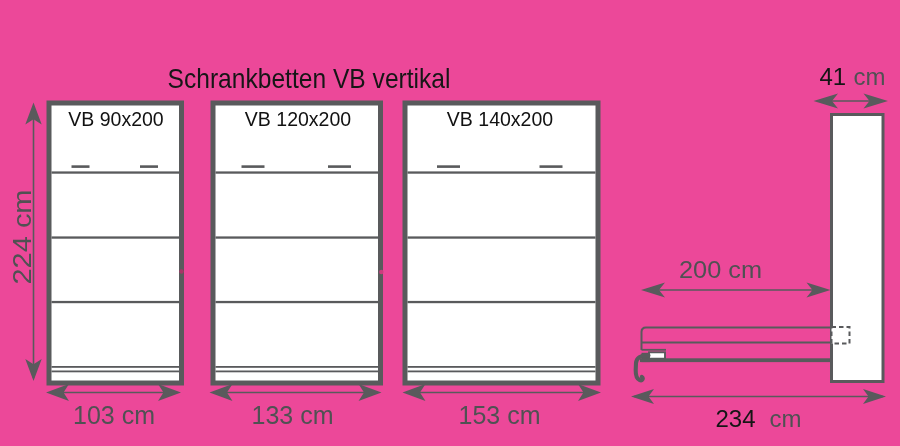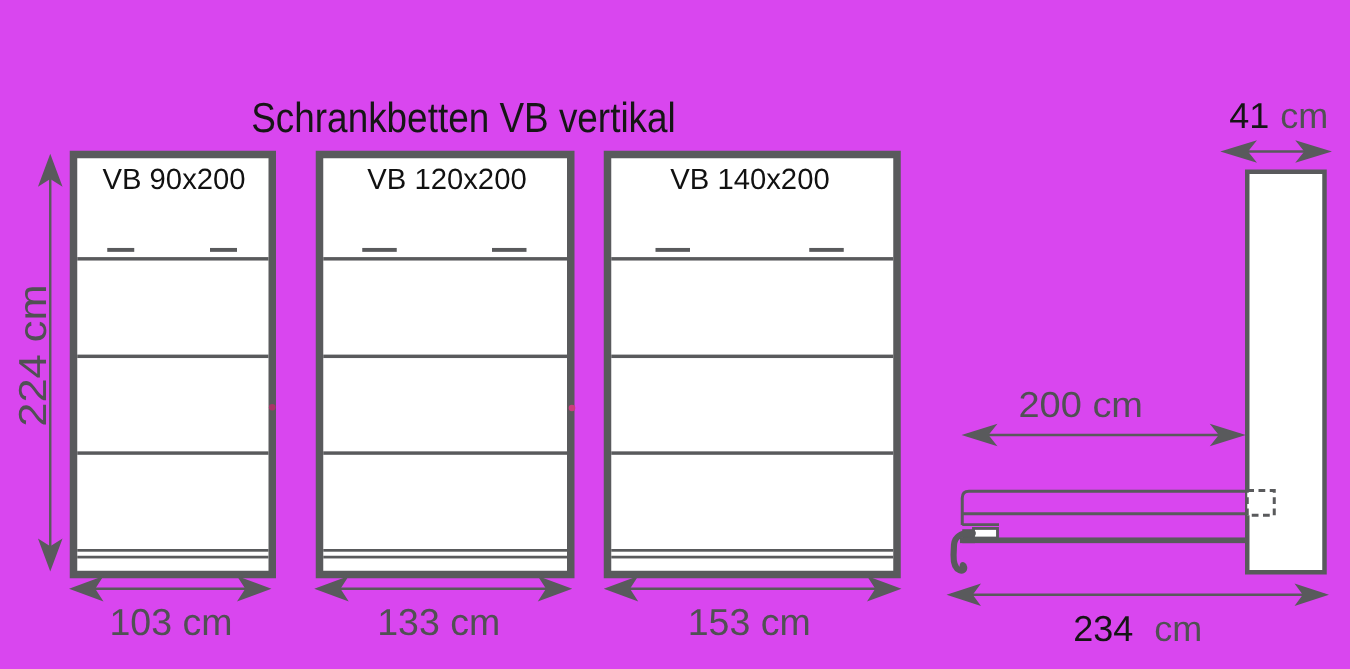--- a/index.html
+++ b/index.html
@@ -1,16 +1,16 @@
 <!DOCTYPE html>
 <html><head>
 <meta charset="utf-8">
 <style>
   html,body{margin:0;padding:0;background:#ffffff;}
-  .wrap{width:900px;height:446px;position:relative;overflow:hidden;background:#d946ef;}
+  .wrap{width:900px;height:446px;position:relative;overflow:hidden;background:#ec4899;}
   svg{display:block;}
   text{font-family:"Liberation Sans", sans-serif;}
 </style>
 </head>
 <body>
 <div class="wrap">
 <svg width="900" height="446" viewBox="0 0 900 446" xmlns="http://www.w3.org/2000/svg">
 
   <text x="167.5" y="88" font-size="28" fill="#161616" textLength="283" lengthAdjust="spacingAndGlyphs">Schrankbetten VB vertikal</text>
 

